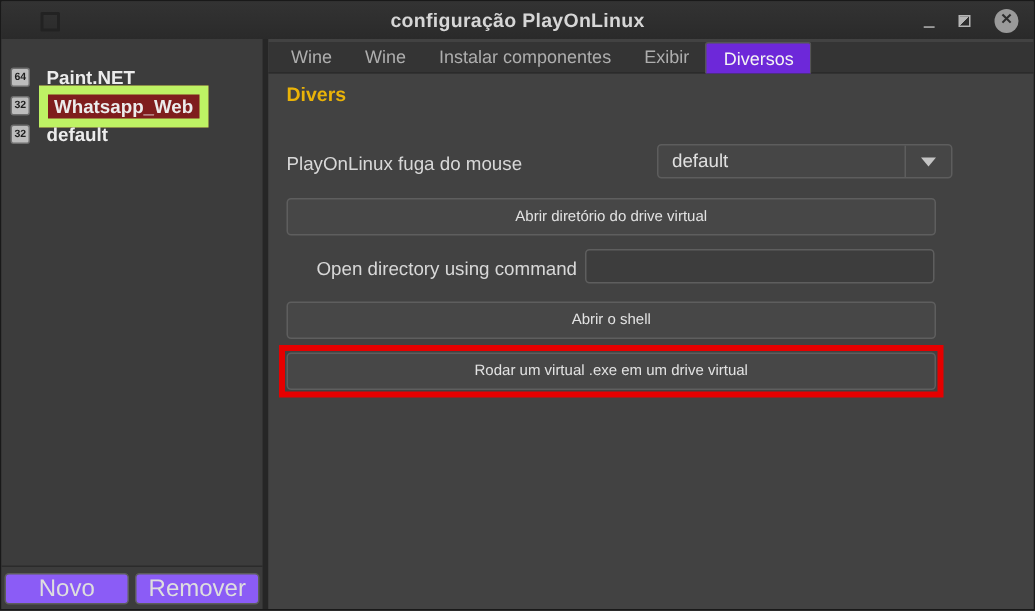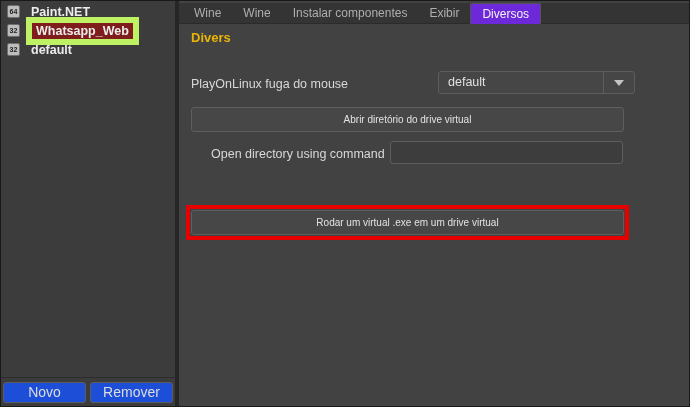--- a/index.html
+++ b/index.html
@@ -16,27 +16,27 @@
   .win-controls { position:absolute; right:10px; top:0; height:25px; display:flex; align-items:center; gap:16px; }
   .ctrl-min { color:#c2c2c2; font-size:13px; line-height:10px; padding-top:6px; }
   .ctrl-max { width:8px; height:8px; border:1.5px solid #b5b5b5; background:linear-gradient(135deg,#b5b5b5 50%,transparent 50%); }
   .ctrl-close { width:16px; height:16px; border-radius:50%; background:#9a9a9a; color:#2d2d2d; font-size:10px; font-weight:bold; text-align:center; line-height:16px; }
 
   
   .main { flex:1; display:flex; min-height:0; }
 
   
   .sidebar { width:174px; flex:0 0 174px; background:#3c3c3c; display:flex; flex-direction:column; }
-  .shortcut-list { flex:1; padding-top:1px; overflow:hidden; }
+  .shortcut-list { flex:1; padding-top:16px; overflow:hidden; }
   .shortcut { height:19px; display:flex; align-items:center; padding-left:6px; }
   .arch-badge { width:13px; height:13px; flex:0 0 13px; background:#bdbdbd; border:1px solid #6f6f6f; border-radius:2px; color:#1e1e1e; font-size:7px; font-weight:bold; text-align:center; line-height:11px; margin-right:6px; }
   .shortcut .lbl { color:#ececec; font-size:12.5px; font-weight:bold; padding:1px 4px; border:1px solid transparent; white-space:nowrap; }
   .shortcut.selected .lbl { background:#7f1d1d; border:6px solid #bef264; }
   .sidebar-actions { flex:0 0 29px; border-top:1px solid #2b2b2b; display:flex; align-items:center; padding:0 2px; gap:4px; }
-  .side-btn { flex:1; height:21px; background:#1d4ed8; border:1px solid #5d5d5d; border-radius:3px; color:#dedede; font-size:14px; text-align:center; line-height:19px; }
+  .side-btn { flex:1; height:21px; background:#8b5cf6; border:1px solid #5d5d5d; border-radius:3px; color:#dedede; font-size:16px; text-align:center; line-height:19px; }
 
   .divider { width:4px; flex:0 0 4px; background:#262626; }
 
   
   .content { flex:1; position:relative; background:#424242; min-width:0; }
   .tabbar { position:absolute; left:0; top:2px; right:0; height:21px; display:flex; align-items:flex-end; background:#343434; border-bottom:1px solid #2b2b2b; padding-left:4px; }
   .tab { padding:0 11px; height:20px; line-height:20px; font-size:12px; color:#aeaeae; white-space:nowrap; }
   .tab.active { background:#6d28d9; color:#f4f4f4; border:1px solid #555; border-bottom:none; border-radius:2px 2px 0 0; height:21px; margin-bottom:-1px; }
 
   .heading { position:absolute; left:12px; top:29px; font-size:13px; font-weight:bold; color:#eab308; width:52px; overflow:hidden; white-space:nowrap; }
@@ -57,20 +57,29 @@
   .text-input { position:absolute; left:211px; top:140px; width:233px; height:23px; background:#3d3d3d; border:1px solid #5e5e5e; border-radius:3px; color:#e2e2e2; font-size:12.5px; padding:0 6px; outline:none; font-family:"Liberation Sans", sans-serif; }
 
   .red-box { position:absolute; left:7px; top:204px; width:443px; height:35px; border:4px solid #e60000; padding:1px; }
   .red-box .push-btn { position:static; width:100%; height:100%; display:block; }
 </style>
 </head>
 <body>
 
 <div class="window">
 
+  <div class="titlebar">
+    <span class="win-icon"></span>
+    <span class="win-title">configuração PlayOnLinux</span>
+    <span class="win-controls">
+      <span class="ctrl-min">–</span>
+      <span class="ctrl-max"></span>
+      <span class="ctrl-close">✕</span>
+    </span>
+  </div>
 
   <div class="main">
 
     <div class="sidebar">
       <div class="shortcut-list">
         <div class="shortcut">
           <span class="arch-badge">64</span>
           <span class="lbl">Paint.NET</span>
         </div>
         <div class="shortcut selected">
@@ -108,20 +117,21 @@
         <span class="arrow-box">
           <span class="caret"></span>
         </span>
       </div>
 
       <div class="push-btn btn-drive">Abrir diretório do drive virtual</div>
 
       <div class="form-label lbl-opendir">Open directory using command</div>
       <input class="text-input" type="text" value="" style="">
 
+      <div class="push-btn btn-shell">Abrir o shell</div>
 
       <div class="red-box">
         <div class="push-btn">Rodar um virtual .exe em um drive virtual</div>
       </div>
 
     </div>
   </div>
 </div>
 
 </body></html>

